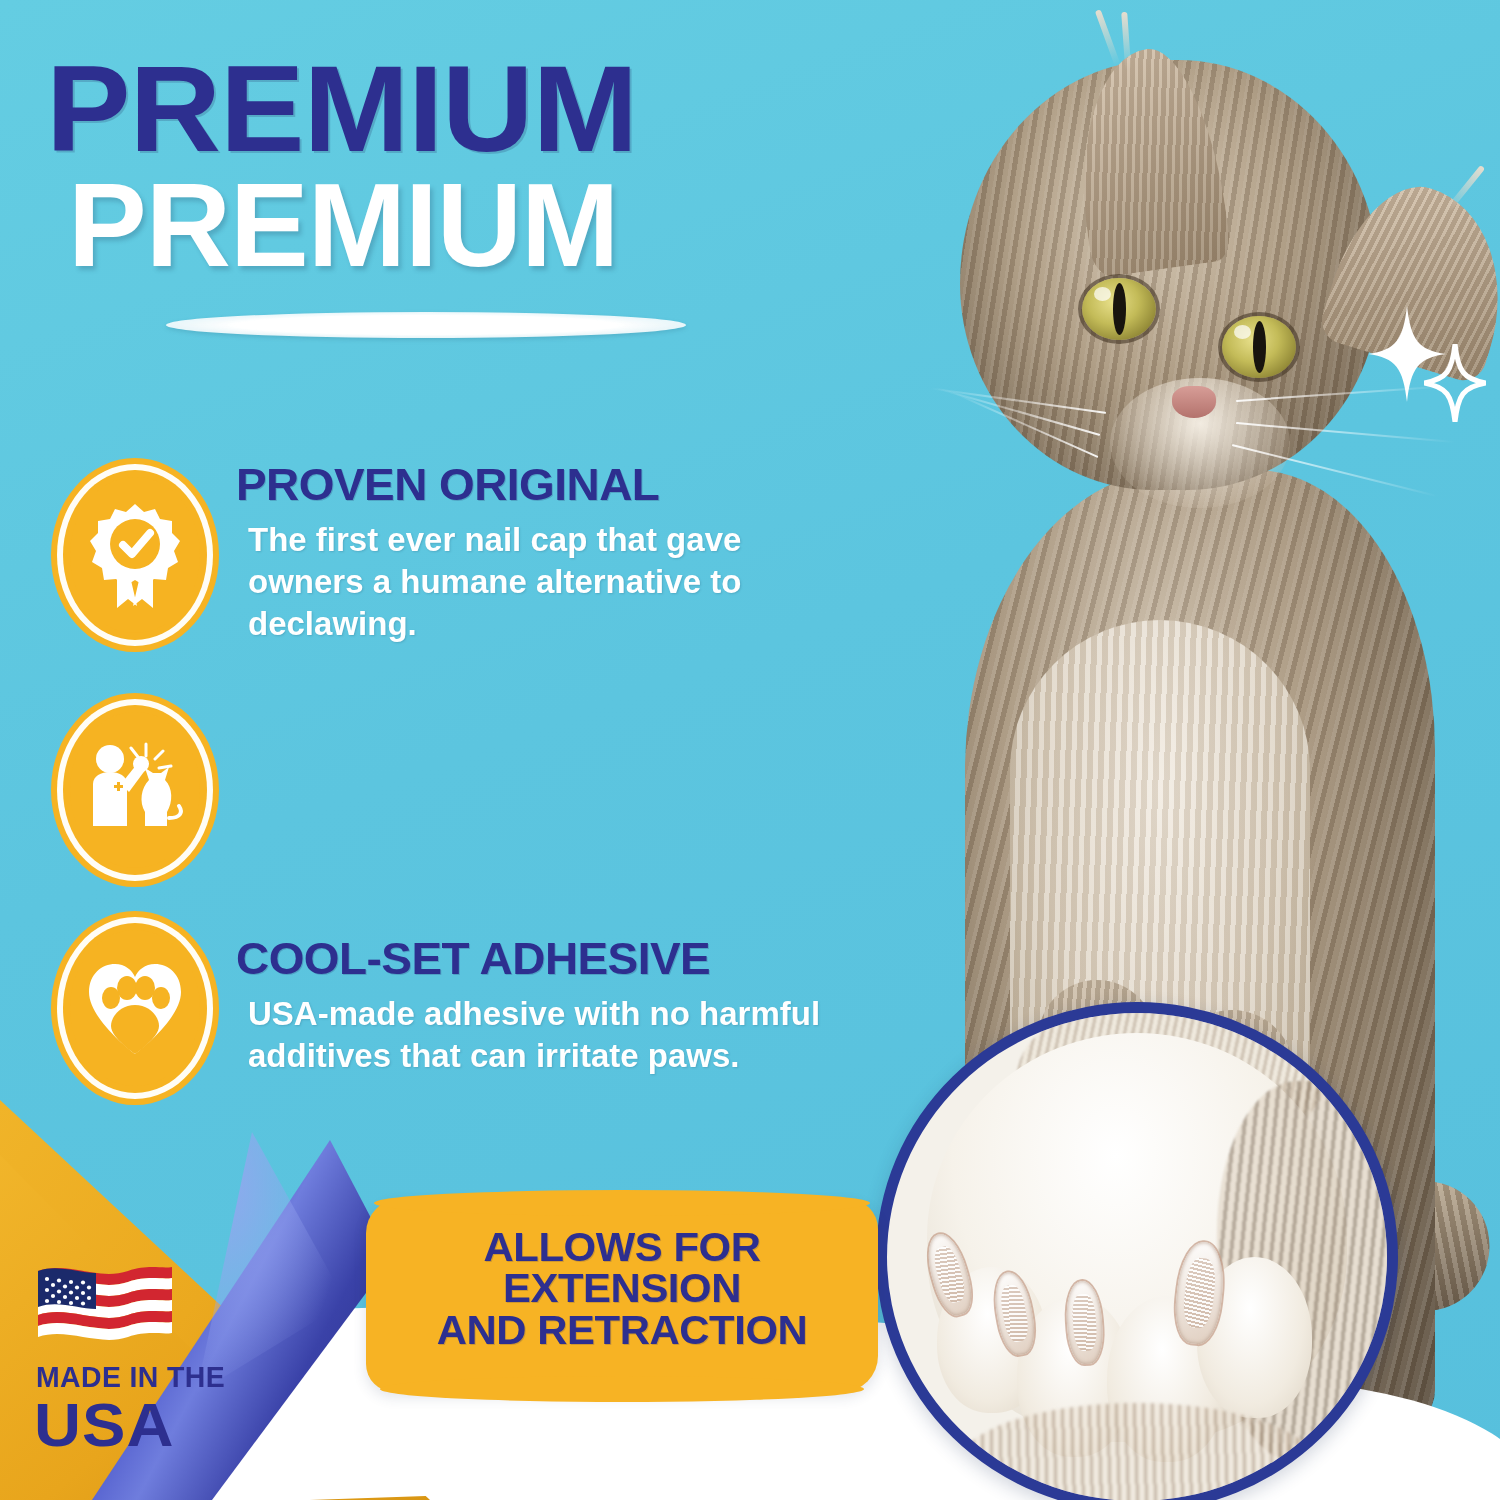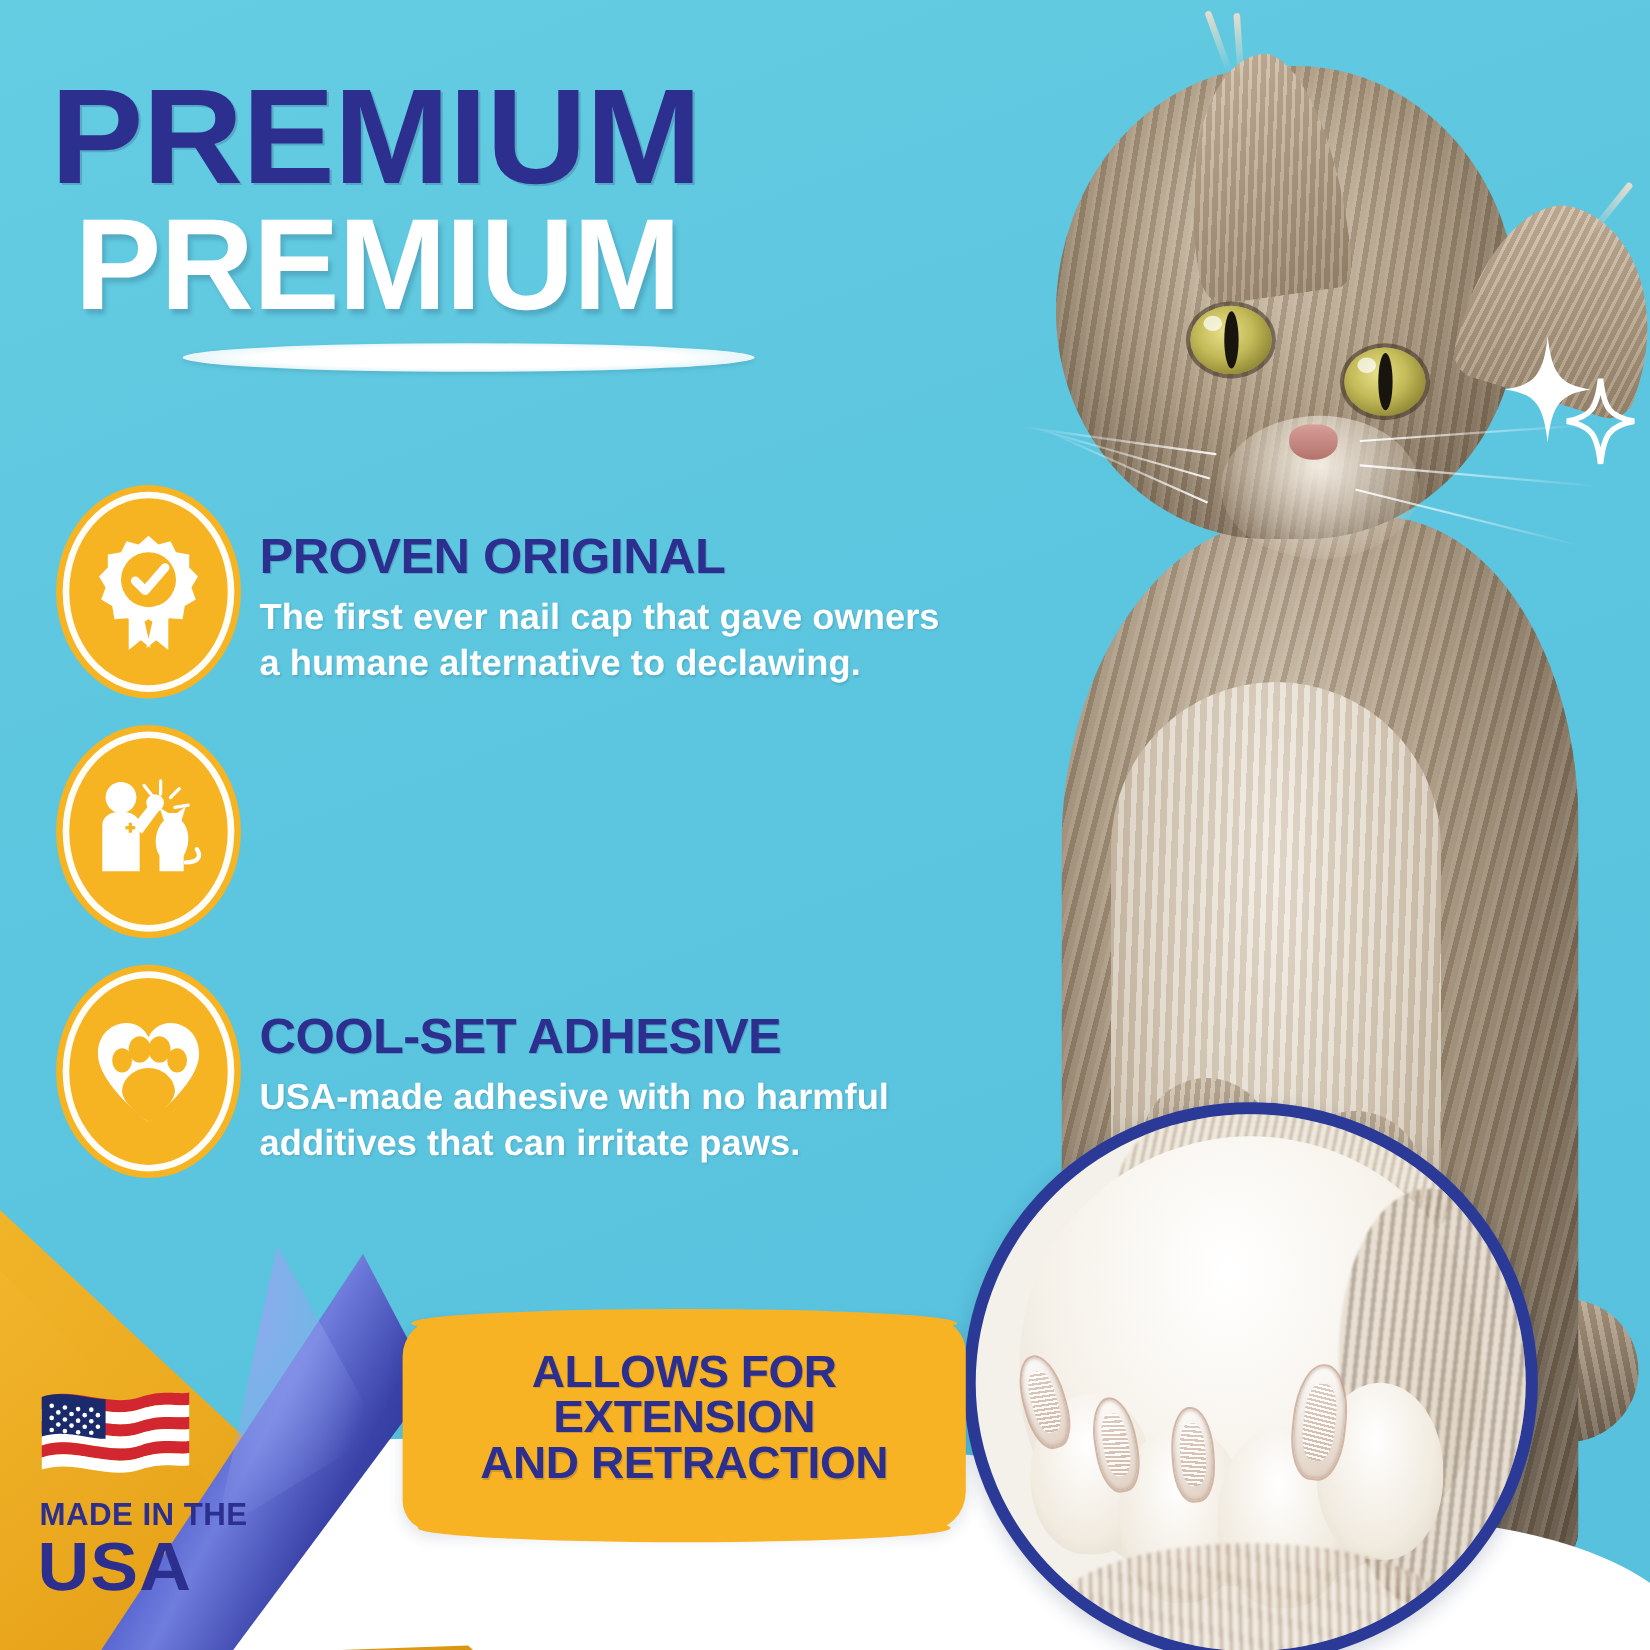--- a/index.html
+++ b/index.html
@@ -62,44 +62,44 @@
       background:repeating-linear-gradient(85deg,rgba(255,255,255,.13) 0 5px,rgba(66,52,38,.2) 5px 11px),
                  linear-gradient(180deg,#b9a88f,#6f6150);}
   .ground-white{position:absolute;left:-40px;bottom:0;width:720px;height:120px;background:#fff;
       border-radius:60% 40% 0 0/100% 100% 0 0;}
 
   
   .sparkle{position:absolute;}
   .sparkle svg{display:block;}
 
   
-  .headline{position:absolute;left:46px;top:68px;width:820px;}
+  .headline{position:absolute;left:46px;top:52px;width:820px;}
   .head-line1,.head-line2{
     font-family:"Liberation Sans",sans-serif;font-weight:bold;
     letter-spacing:-1px;line-height:.92;margin:0;
   }
   .head-line1{font-size:123px;color:#2d2f8f;transform:scaleX(1.03);transform-origin:left;
     text-shadow:2px 2px 0 rgba(20,20,80,.18);}
   .head-line2{font-size:118px;color:#ffffff;margin-top:6px;padding-left:22px;
     text-shadow:3px 4px 4px rgba(40,90,120,.28);}
   .swoosh{position:absolute;left:166px;top:312px;width:520px;height:26px;
     background:radial-gradient(ellipse at 50% 50%,#ffffff 0%,#ffffff 52%,rgba(255,255,255,.85) 72%,rgba(255,255,255,0) 100%);
     border-radius:50%;filter:drop-shadow(0 2px 2px rgba(30,90,120,.22));}
 
   
   .features{position:absolute;left:56px;top:452px;width:820px;}
-  .feature{display:flex;align-items:flex-end;margin-bottom:46px;}
+  .feature{display:flex;align-items:center;margin-bottom:46px;}
   .badge{flex:0 0 auto;width:158px;height:172px;position:relative;margin-right:22px;}
   .badge .disc{position:absolute;inset:8px 14px;border-radius:50%;
       background:#f6b322;box-shadow:0 0 0 7px #f6b322,0 0 0 13px #fffdf6,0 0 0 19px #f6b322;}
   .badge svg{position:absolute;left:50%;top:50%;transform:translate(-50%,-50%);}
   .ftext{flex:1 1 auto;padding-top:10px;}
   .fhead{font-weight:bold;font-size:45px;color:#2d2f8f;letter-spacing:-.5px;line-height:1;margin:0 0 12px 0;
       transform:scaleX(1.02);transform-origin:left;text-shadow:1px 1px 0 rgba(25,25,90,.2);}
-  .fbody{font-weight:bold;font-size:33px;color:#ffffff;line-height:1.28;margin:0;max-width:640px;
+  .fbody{font-weight:bold;font-size:33px;color:#ffffff;line-height:1.28;margin:12px;max-width:640px;
       text-shadow:1px 1px 2px rgba(40,95,125,.25);}
 
   
   .curl-wrap{position:absolute;left:0;bottom:0;width:470px;height:400px;}
   .curl-orange{position:absolute;left:0;bottom:0;width:470px;height:400px;
       background:linear-gradient(128deg,#f0b429 0%,#eba91f 45%,#d79412 100%);
       clip-path:polygon(0 0,0 100%,430px 100%,0 0);}
   .curl-orange-fill{position:absolute;left:0;bottom:0;width:470px;height:400px;
       background:linear-gradient(140deg,#f2b72c 0%,#e8a51c 55%,#cf8e0f 100%);
       clip-path:polygon(0 55px,340px 400px,0 400px);}

